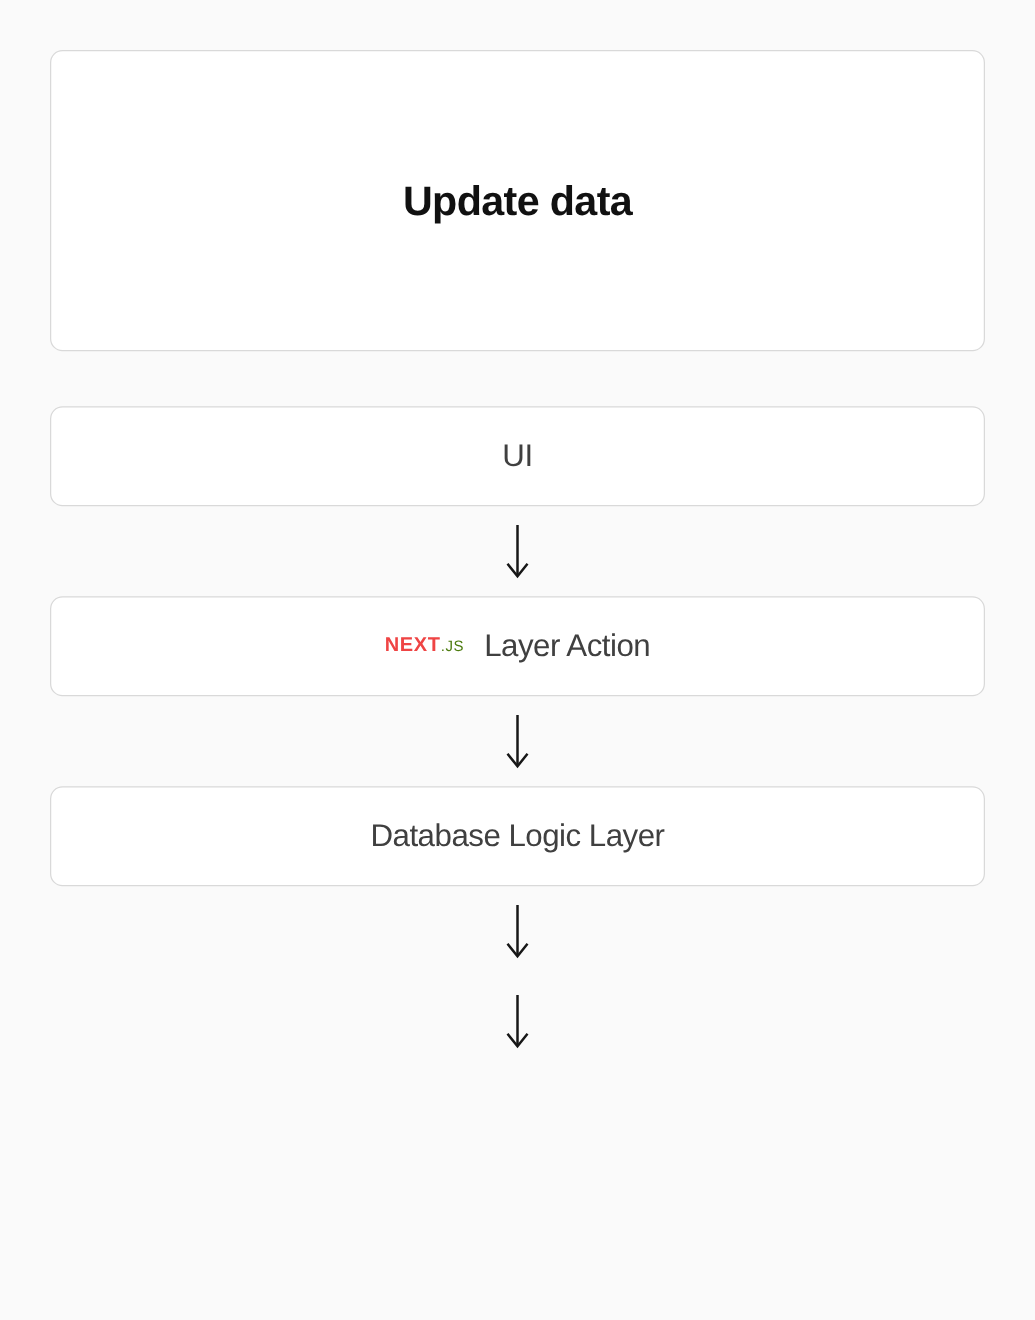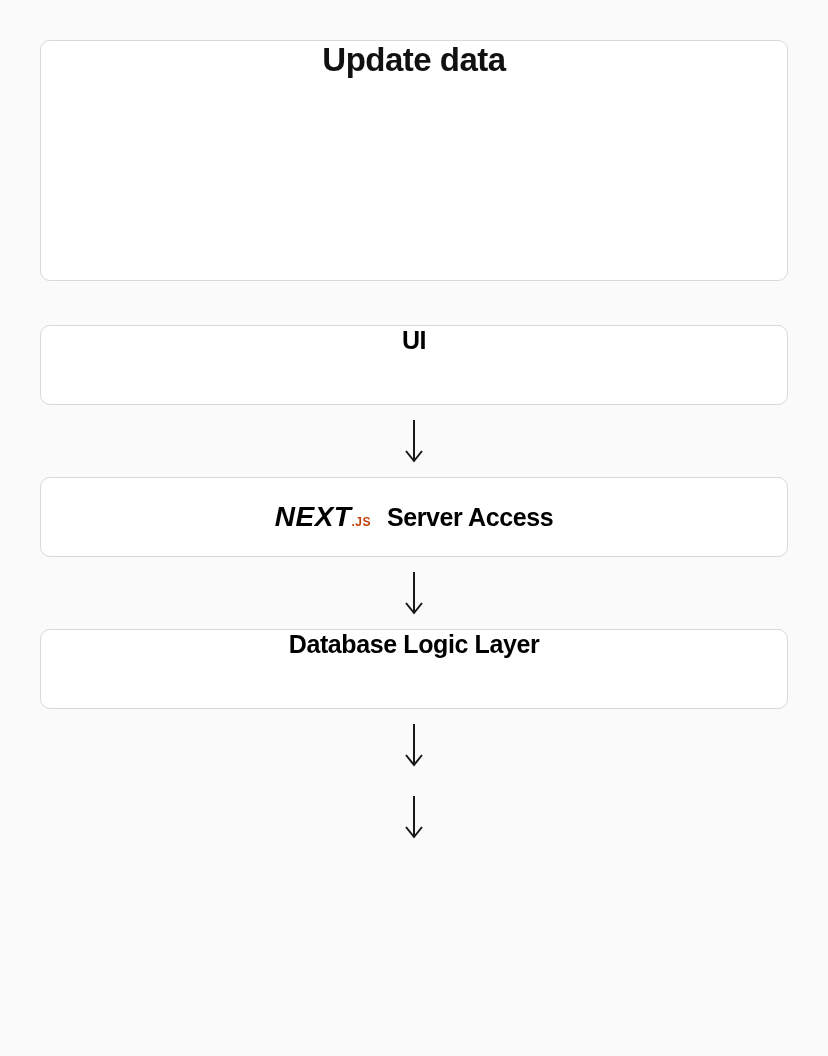--- a/index.html
+++ b/index.html
@@ -17,20 +17,21 @@
     width: 828px;
     height: 1056px;
     padding: 40px;
   }
 
   .card {
     background: #ffffff;
     border: 1px solid #d9d9d9;
     border-radius: 10px;
     display: flex;
+    align-items: center;
     justify-content: center;
     width: 100%;
   }
 
   .title-card {
     height: 241px;
     margin-bottom: 44px;
   }
 
   .title-card .title-text {
@@ -39,23 +40,23 @@
     letter-spacing: -0.5px;
     color: #111111;
   }
 
   .node {
     height: 80px;
   }
 
   .node .node-label {
     font-size: 25px;
-    font-weight: 700;
+    font-weight: 400;
     letter-spacing: -0.4px;
-    color: #000000;
+    color: #404040;
   }
 
   .node.dashed {
     border: 1px dashed #c9c9c9;
   }
 
   .arrow-row {
     height: 72px;
     display: flex;
     align-items: center;
@@ -69,32 +70,31 @@
   }
 
   .next-logo {
     display: inline-flex;
     align-items: baseline;
     margin-right: 16px;
     white-space: nowrap;
   }
 
   .next-logo .next-word {
-    font-size: 28px;
+    font-size: 16px;
     font-weight: 700;
     letter-spacing: 0.5px;
-    color: #000000;
-    font-style: italic;
+    color: #ef4444;
   }
 
   .next-logo .next-suffix {
     font-size: 12px;
-    font-weight: 700;
+    font-weight: 400;
     letter-spacing: 0.5px;
-    color: #c2410c;
+    color: #4d7c0f;
   }
 
   .db-icon {
     margin-right: 11px;
     display: inline-flex;
     align-items: center;
   }
 </style>
 </head>
 <body>
@@ -115,21 +115,21 @@
       <path d="M5 33 L13 43 L21 33" fill="none" stroke="#171717" stroke-width="2" stroke-linejoin="miter"></path>
     </svg>
   </div>
 
   <div class="card node">
     <div class="node-content">
       <span class="next-logo">
         <span class="next-word">NEXT</span>
         <span class="next-suffix">.JS</span>
       </span>
-      <span class="node-label">Server Access</span>
+      <span class="node-label">Layer Action</span>
     </div>
   </div>
 
   <div class="arrow-row">
     <svg width="26" height="46" viewBox="0 0 26 46">
       <line x1="13" y1="2" x2="13" y2="42" stroke="#171717" stroke-width="2"></line>
       <path d="M5 33 L13 43 L21 33" fill="none" stroke="#171717" stroke-width="2" stroke-linejoin="miter"></path>
     </svg>
   </div>
 

